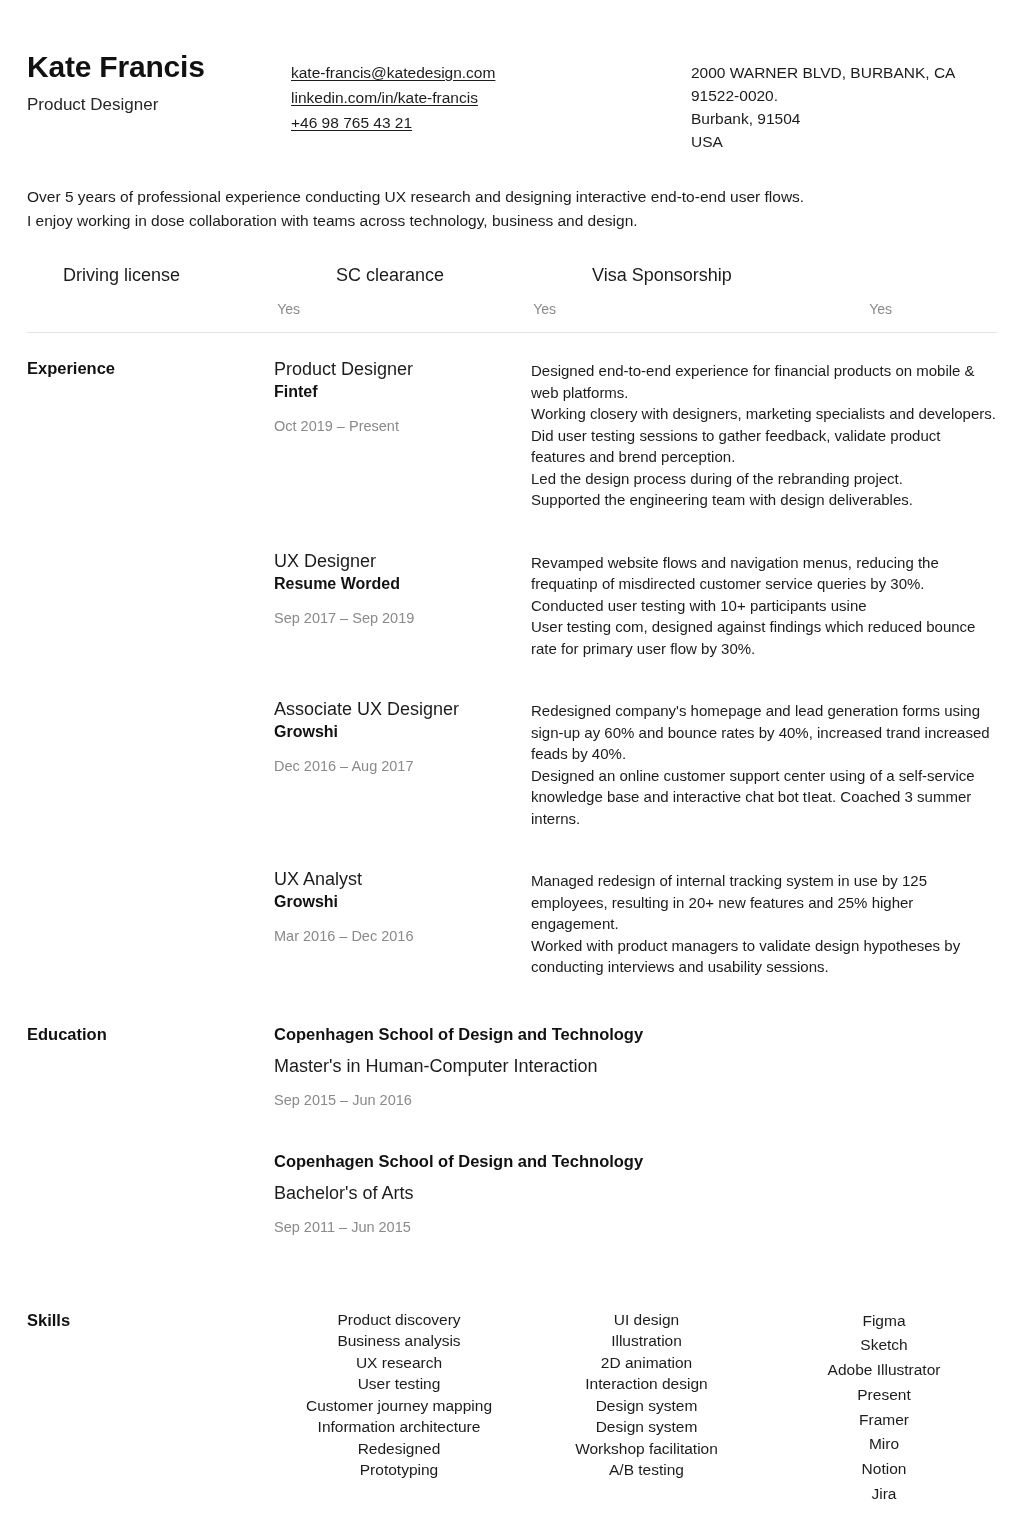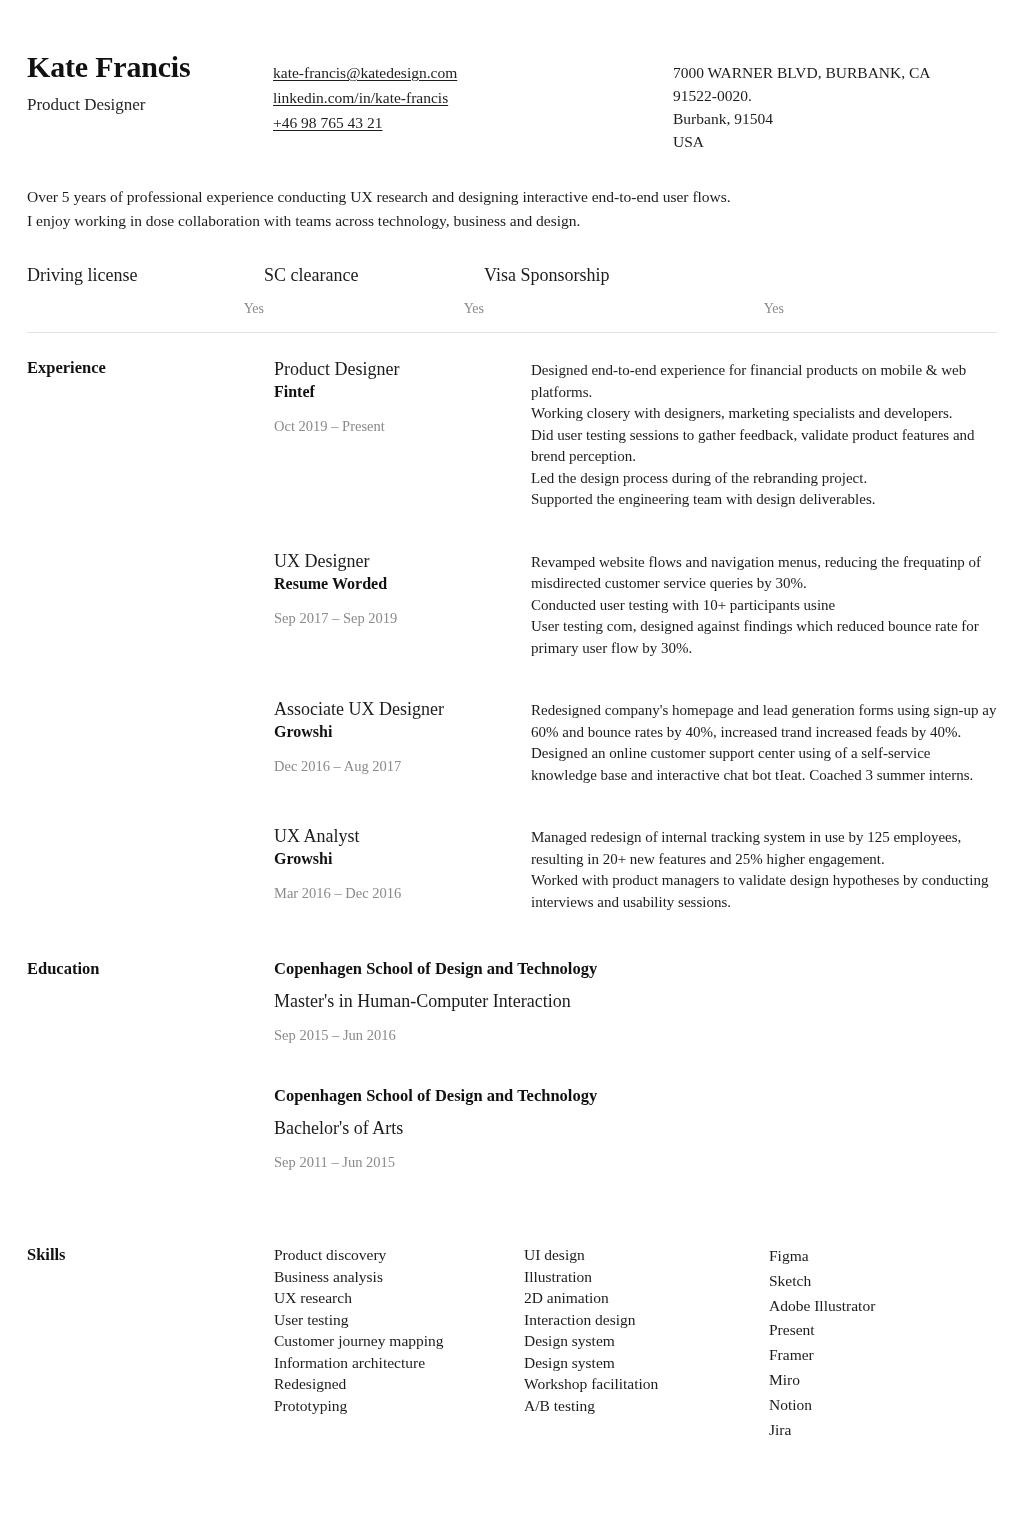--- a/index.html
+++ b/index.html
@@ -14,21 +14,20 @@
     color: #1c1c1c;
     -webkit-font-smoothing: antialiased;
   }
   .page {
     position: relative;
     width: 1024px;
     height: 1240px;
     box-sizing: border-box;
     padding: 44px 27px 0 27px;
     background: #ffffff;
-    font-family: Liberation Serif, serif;
   }
 
   
   .header {
     display: flex;
     align-items: flex-start;
   }
   .identity {
     width: 246px;
     flex: 0 0 246px;
@@ -45,20 +44,21 @@
   .role {
     font-size: 17px;
     font-weight: normal;
     line-height: 1.2;
     color: #262626;
   }
   .contact {
     width: 400px;
     flex: 0 0 400px;
     padding-top: 16px;
+    margin-left: 18px;
   }
   .contact-line {
     font-size: 15.5px;
     line-height: 25px;
     color: #1c1c1c;
     text-decoration: underline;
     text-underline-offset: 2px;
     display: inline-block;
     white-space: nowrap;
   }
@@ -85,20 +85,21 @@
     color: #1c1c1c;
   }
 
   
   .attributes {
     margin-top: 30px;
     display: flex;
   }
   .attr {
     flex: 0 0 auto;
+    margin-left: 36px;
   }
   .attr-1 { width: 237px; }
   .attr-2 { width: 220px; }
   .attr-3 { width: 300px; }
   .attr-label {
     font-size: 18px;
     line-height: 24px;
     color: #1c1c1c;
   }
   .attr-value {
@@ -200,21 +201,21 @@
     color: #8a8a8a;
     margin-top: 12px;
   }
 
   
   #skills-section { margin-top: 72px; }
   .skills-cols {
     display: flex;
     align-items: flex-start;
   }
-  .skills-col { flex: 0 0 auto; }
+  .skills-col { flex: 0 0 auto; text-align: center; }
   .skills-col-1 { width: 250px; }
   .skills-col-2 { width: 245px; }
   .skills-col-3 { width: 230px; }
   .skill-item {
     font-size: 15.5px;
     line-height: 21.5px;
     color: #1c1c1c;
   }
   .skills-col-3 .skill-item {
     line-height: 24.8px;
@@ -231,21 +232,21 @@
       <div class="role">Product Designer</div>
     </div>
 
     <div class="contact">
       <div class="contact-row"><a class="contact-line">kate-francis@katedesign.com</a></div>
       <div class="contact-row"><a class="contact-line">linkedin.com/in/kate-francis</a></div>
       <div class="contact-row"><a class="contact-line">+46 98 765 43 21</a></div>
     </div>
 
     <div class="address">
-      <div class="address-line">7000 WARNER BLVD, BURBANK, CA</div>
+      <div class="address-line">2000 WARNER BLVD, BURBANK, CA</div>
       <div class="address-line">91522-0020.</div>
       <div class="address-line">Burbank, 91504</div>
       <div class="address-line">USA</div>
     </div>
   </div>
 
   <div class="summary">
     <div class="summary-line">Over 5 years of professional experience conducting UX research and designing interactive end-to-end user flows.</div>
     <div class="summary-line">I enjoy working in dose collaboration with teams across technology, business and design.</div>
   </div>

